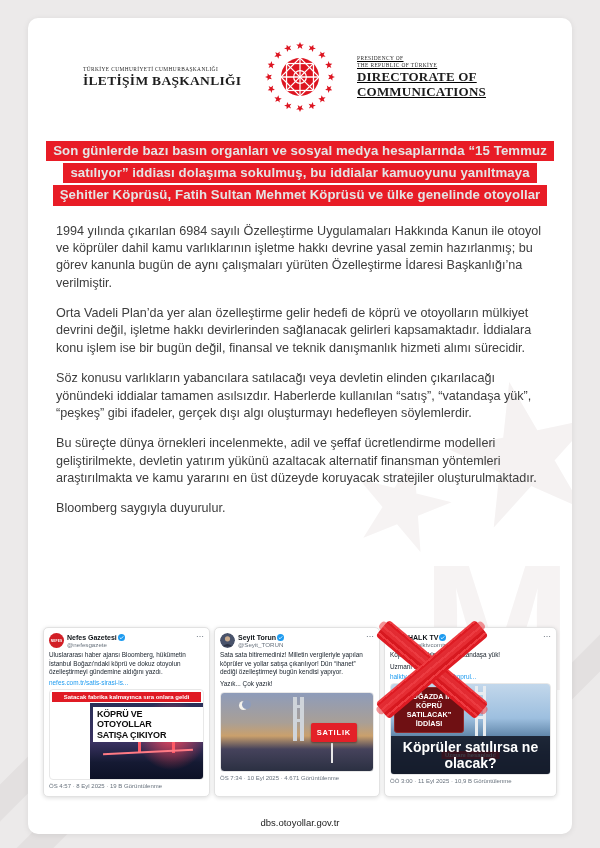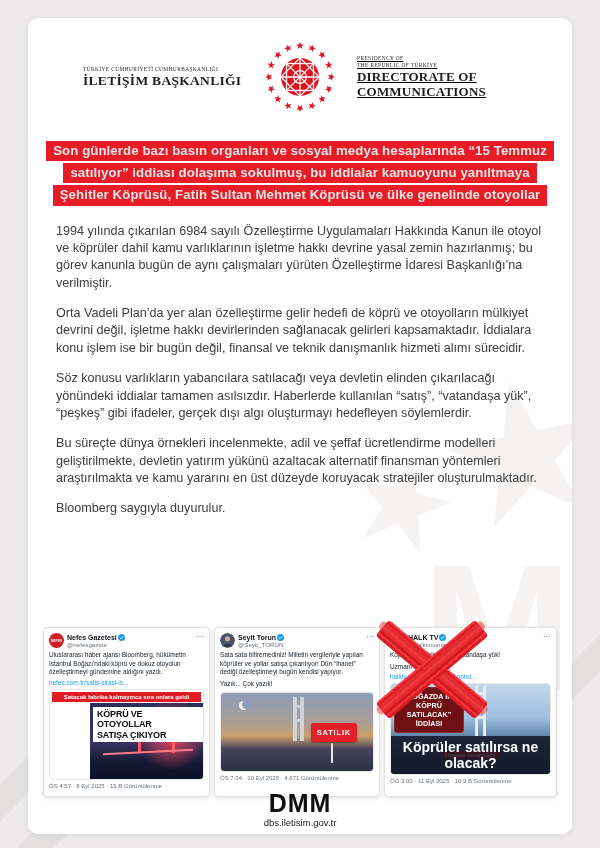--- a/index.html
+++ b/index.html
@@ -292,16 +292,15 @@
       <div class="t-time">ÖÖ 3:00 · 11 Eyl 2025 · 10,9 B Görüntülenme</div>
     </div>
   </div>
 
   <div class="x-mark">
     <div class="x-bar a"></div>
     <div class="x-bar b"></div>
   </div>
 
   <div class="footer">
-    <div class="dmm">DMM</div>
-    <div class="dmm-url">dbs.iletisim.gov.tr</div>
+    <div class="dmm-url">dbs.otoyollar.gov.tr</div>
   </div>
 </div>
 
 </body></html>

